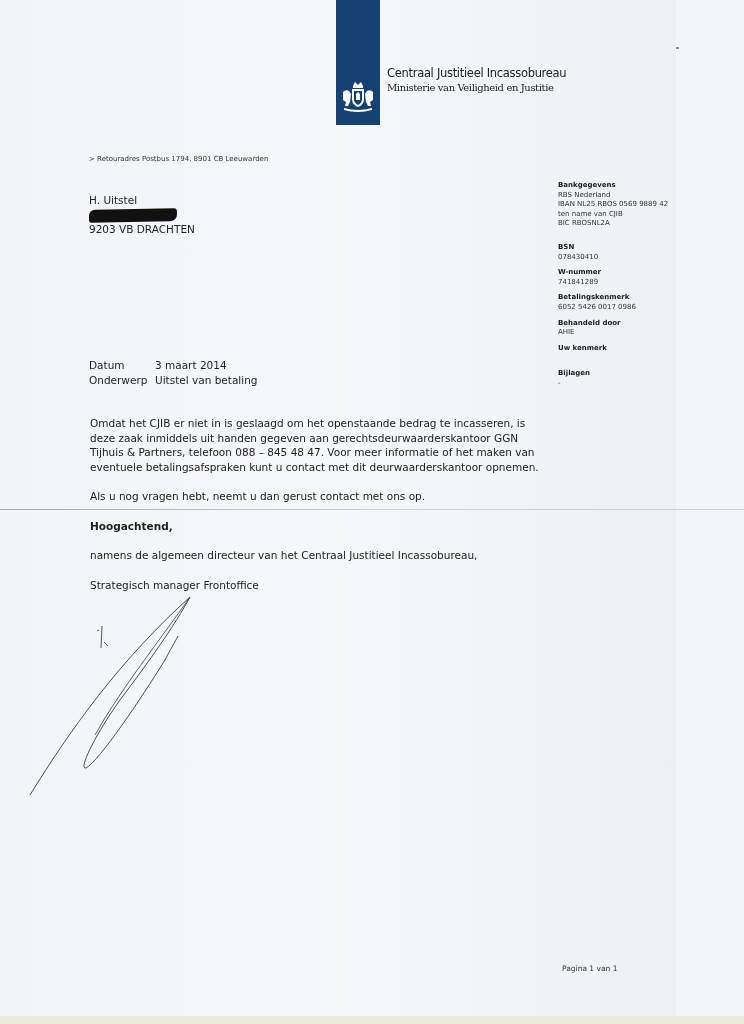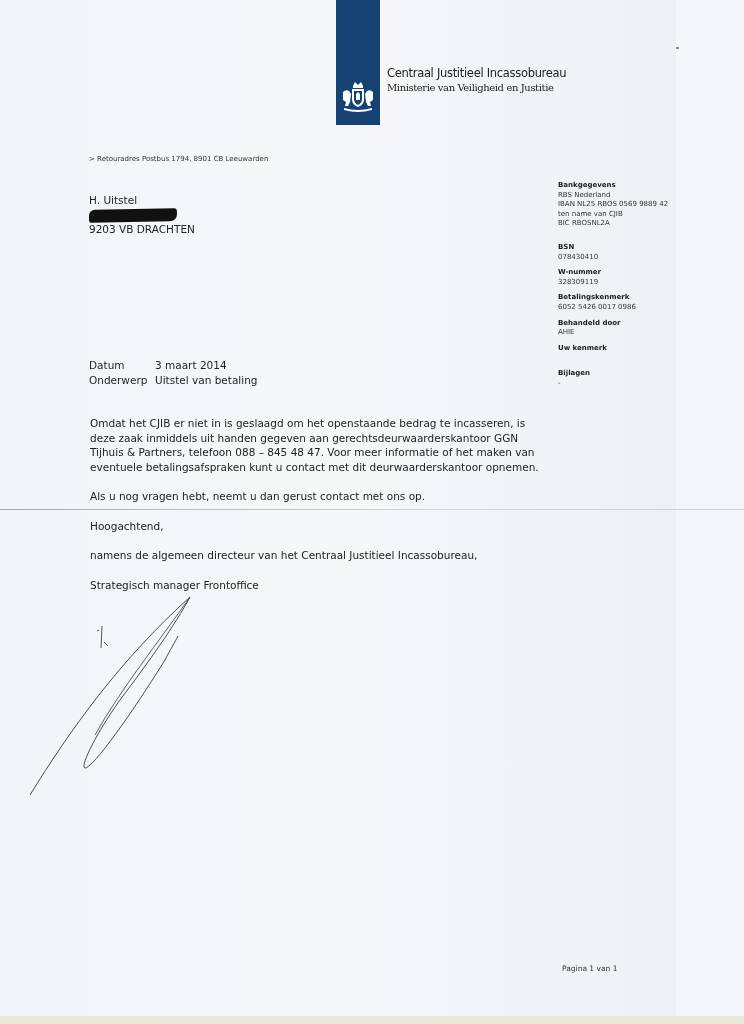--- a/index.html
+++ b/index.html
@@ -101,21 +101,21 @@
     .body-text {
       position: absolute;
       left: 90px; top: 416px;
       width: 460px;
       font-size: 10.5px;
       line-height: 14.5px;
       color: #222;
     }
     .body-text p { margin: 0 0 15px 0; }
     .body-text .salutation { margin-bottom: 15px; }
-    .closing-1 { margin: 0; }
+    .closing-1 { margin: 0; font-weight: bold; }
     .closing-2 { margin: 0; }
     .title-line {
       margin-top: 26px;
     }
     .fold-line {
       position: absolute;
       left: 0; top: 509px;
       width: 744px; height: 1px;
       background: linear-gradient(90deg, rgba(120,120,130,0.6), rgba(160,160,170,0.4) 60%, rgba(120,120,130,0.3));
     }
@@ -183,21 +183,21 @@
       <div>ten name van CJIB</div>
       <div>BIC RBOSNL2A</div>
     </div>
     <div style="height:8px"></div>
     <div class="block">
       <div class="label">BSN</div>
       <div>078430410</div>
     </div>
     <div class="block">
       <div class="label">W-nummer</div>
-      <div>328309119</div>
+      <div>741841289</div>
     </div>
     <div class="block">
       <div class="label">Betalingskenmerk</div>
       <div>6052 5426 0017 0986</div>
     </div>
     <div class="block">
       <div class="label">Behandeld door</div>
       <div>AHIE</div>
     </div>
     <div class="block">

